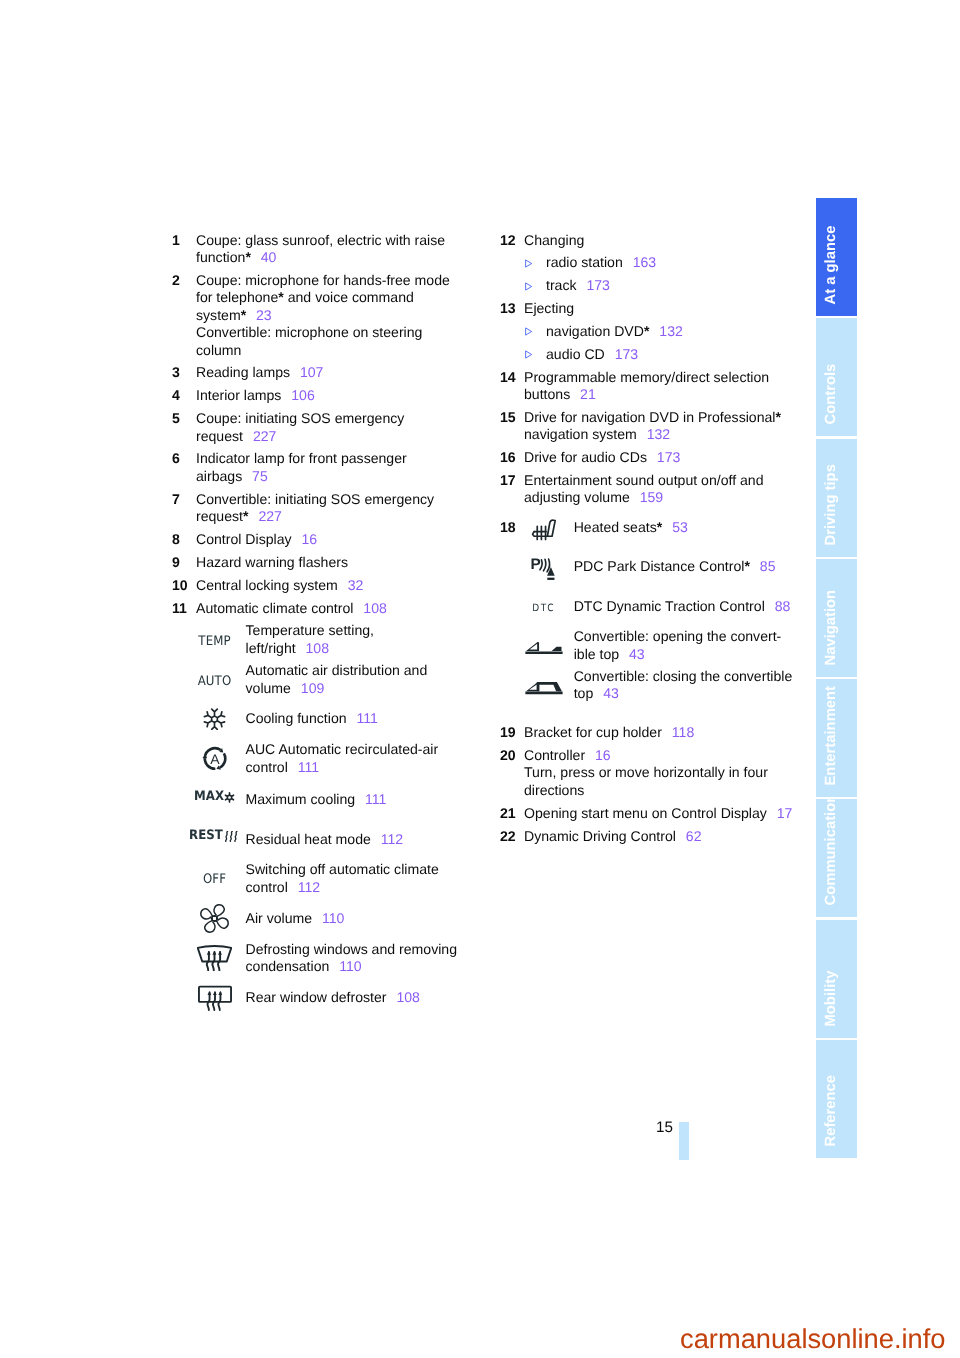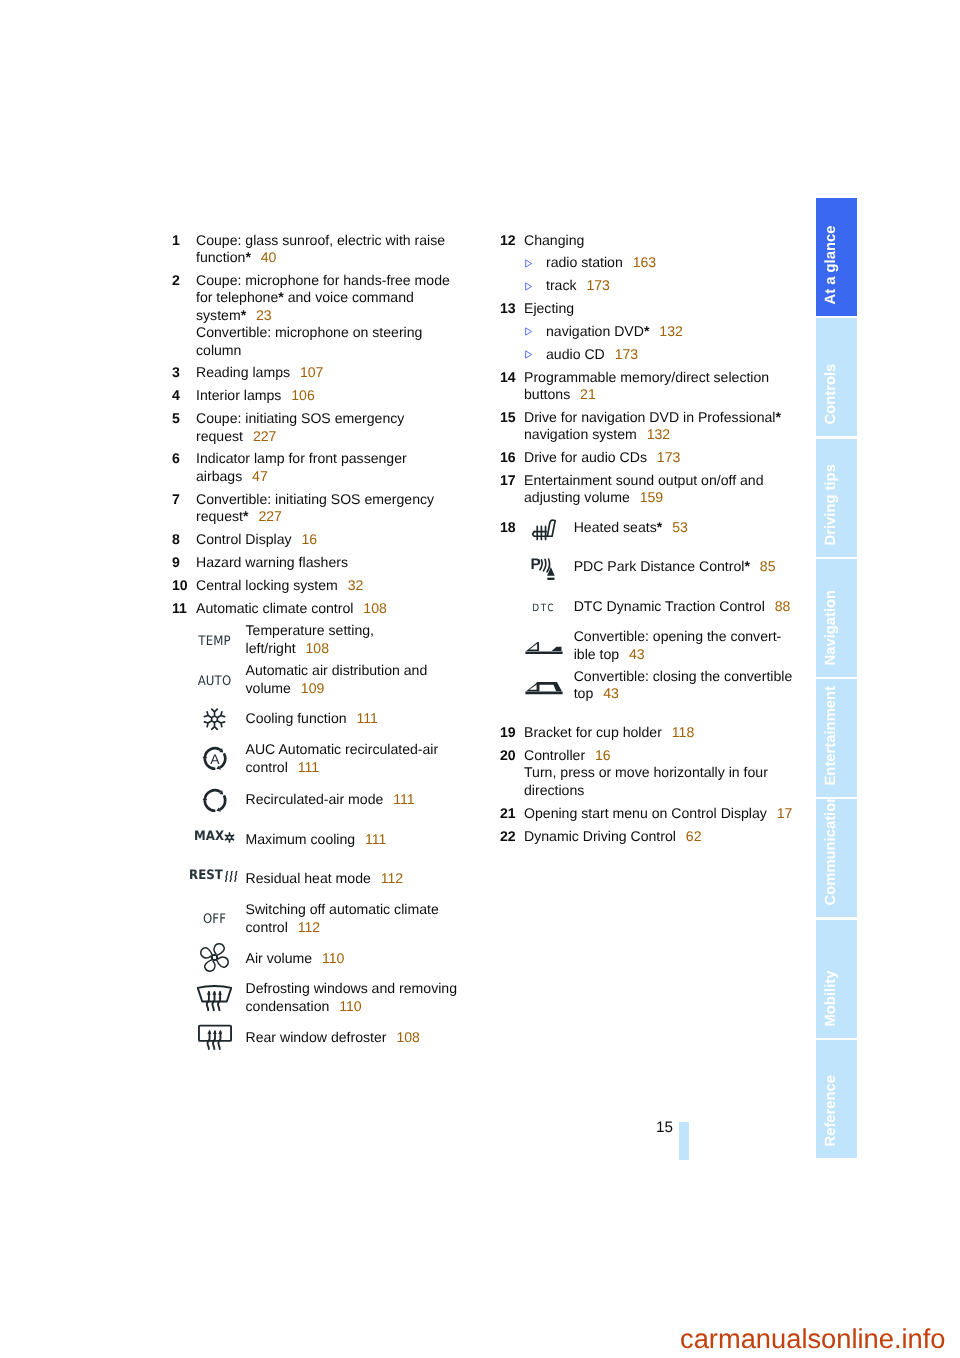--- a/index.html
+++ b/index.html
@@ -12,21 +12,21 @@
   }
   #page{position:absolute;left:0;top:0;width:960px;height:1358px;background:#fff;}
 
   .col{position:absolute;top:231.5px;}
   #col-left{left:172px;width:292px;}
   #col-right{left:500px;width:296px;}
 
   .item{position:relative;padding-left:24px;margin-bottom:5.4px;}
   .num{position:absolute;left:0;top:0;font-weight:bold;font-size:14.1px;line-height:17.45px;color:#0d0d0d;}
   .body{display:block;font-size:14.1px;line-height:17.45px;color:#0d0d0d;}
-  .ref{color:#a16207;}
+  .ref{color:#8b5cf6;}
   .ref:before{content:"\2002\2009";}
   .star{font-weight:bold;}
 
   .bullet{position:relative;padding-left:46px;margin-bottom:5.4px;}
   .tri{position:absolute;left:24px;top:4.4px;line-height:0;}
 
   .irow{position:relative;padding-left:73.5px;}
   .ir1{height:39.7px;margin-top:4.2px;}
   .ir1 .icell{top:12.5px;}
   .ir2 .icell{top:13.1px;}
@@ -112,21 +112,21 @@
       <div class="item">
         <span class="num">4</span>
         <span class="body"><span>Interior lamps</span><span class="ref">106</span></span>
       </div>
       <div class="item">
         <span class="num">5</span>
         <span class="body"><span>Coupe: initiating SOS emergency request</span><span class="ref">227</span></span>
       </div>
       <div class="item">
         <span class="num">6</span>
-        <span class="body"><span>Indicator lamp for front passenger airbags</span><span class="ref">47</span></span>
+        <span class="body"><span>Indicator lamp for front passenger airbags</span><span class="ref">75</span></span>
       </div>
       <div class="item">
         <span class="num">7</span>
         <span class="body"><span>Convertible: initiating SOS emergency request</span><span class="star">*</span><span class="ref">227</span></span>
       </div>
       <div class="item">
         <span class="num">8</span>
         <span class="body"><span>Control Display</span><span class="ref">16</span></span>
       </div>
       <div class="item">
@@ -169,35 +169,20 @@
               <path d="M85.51 29.50 A41.0 41.0 0 0 1 69.25 86.20"></path>
               <path d="M51.43 90.98 A41.0 41.0 0 0 1 9.02 48.57"></path>
             </g>
             <path d="M83.17 25.90 L78.24 8.13 L67.61 23.89 Z" fill="#1d272c"></path>
             <path d="M55.71 90.60 L73.71 94.59 L64.79 77.81 Z" fill="#1d272c"></path>
             <path d="M11.99 34.64 L-0.47 48.24 L18.52 48.90 Z" fill="#1d272c"></path>
             <text x="50" y="71" text-anchor="middle" font-family="Liberation Sans, sans-serif" font-size="56" fill="#1d272c">A</text>
           </svg>
         </span>
         <span class="itext"><span>AUC Automatic recirculated-air control</span><span class="ref">111</span></span>
-      </div>
-      <div class="irow ir5">
-        <span class="icell">
-          <svg viewBox="0 0 100 100" width="26" height="25">
-            <g fill="none" stroke="#1d272c" stroke-width="10.5" stroke-linecap="butt">
-              <path d="M9.10 47.14 A41.0 41.0 0 0 1 72.93 16.01"></path>
-              <path d="M85.51 29.50 A41.0 41.0 0 0 1 69.25 86.20"></path>
-              <path d="M51.43 90.98 A41.0 41.0 0 0 1 9.02 48.57"></path>
-            </g>
-            <path d="M83.17 25.90 L78.24 8.13 L67.61 23.89 Z" fill="#1d272c"></path>
-            <path d="M55.71 90.60 L73.71 94.59 L64.79 77.81 Z" fill="#1d272c"></path>
-            <path d="M11.99 34.64 L-0.47 48.24 L18.52 48.90 Z" fill="#1d272c"></path>
-          </svg>
-        </span>
-        <span class="itext"><span>Recirculated-air mode</span><span class="ref">111</span></span>
       </div>
       <div class="irow ir6">
         <span class="icell">
           <span class="iconstack">
             <span class="txticon">MAX</span>
             <span class="maxsnow"><svg viewBox="0 0 100 100" width="11" height="11">
                 <path d="M69.1 39.0 L50.0 28.0 L30.9 39.0 L30.9 61.0 L50.0 72.0 L69.1 61.0 Z M50.0 30.2 L50.0 8.0 M32.9 40.1 L13.6 29.0 M32.9 59.9 L13.6 71.0 M50.0 69.8 L50.0 92.0 M67.1 59.9 L86.4 71.0 M67.1 40.1 L86.4 29.0" fill="none" stroke="#1d272c" stroke-width="15" stroke-linecap="round" stroke-linejoin="round"></path>
               </svg></span>
           </span>
         </span>

